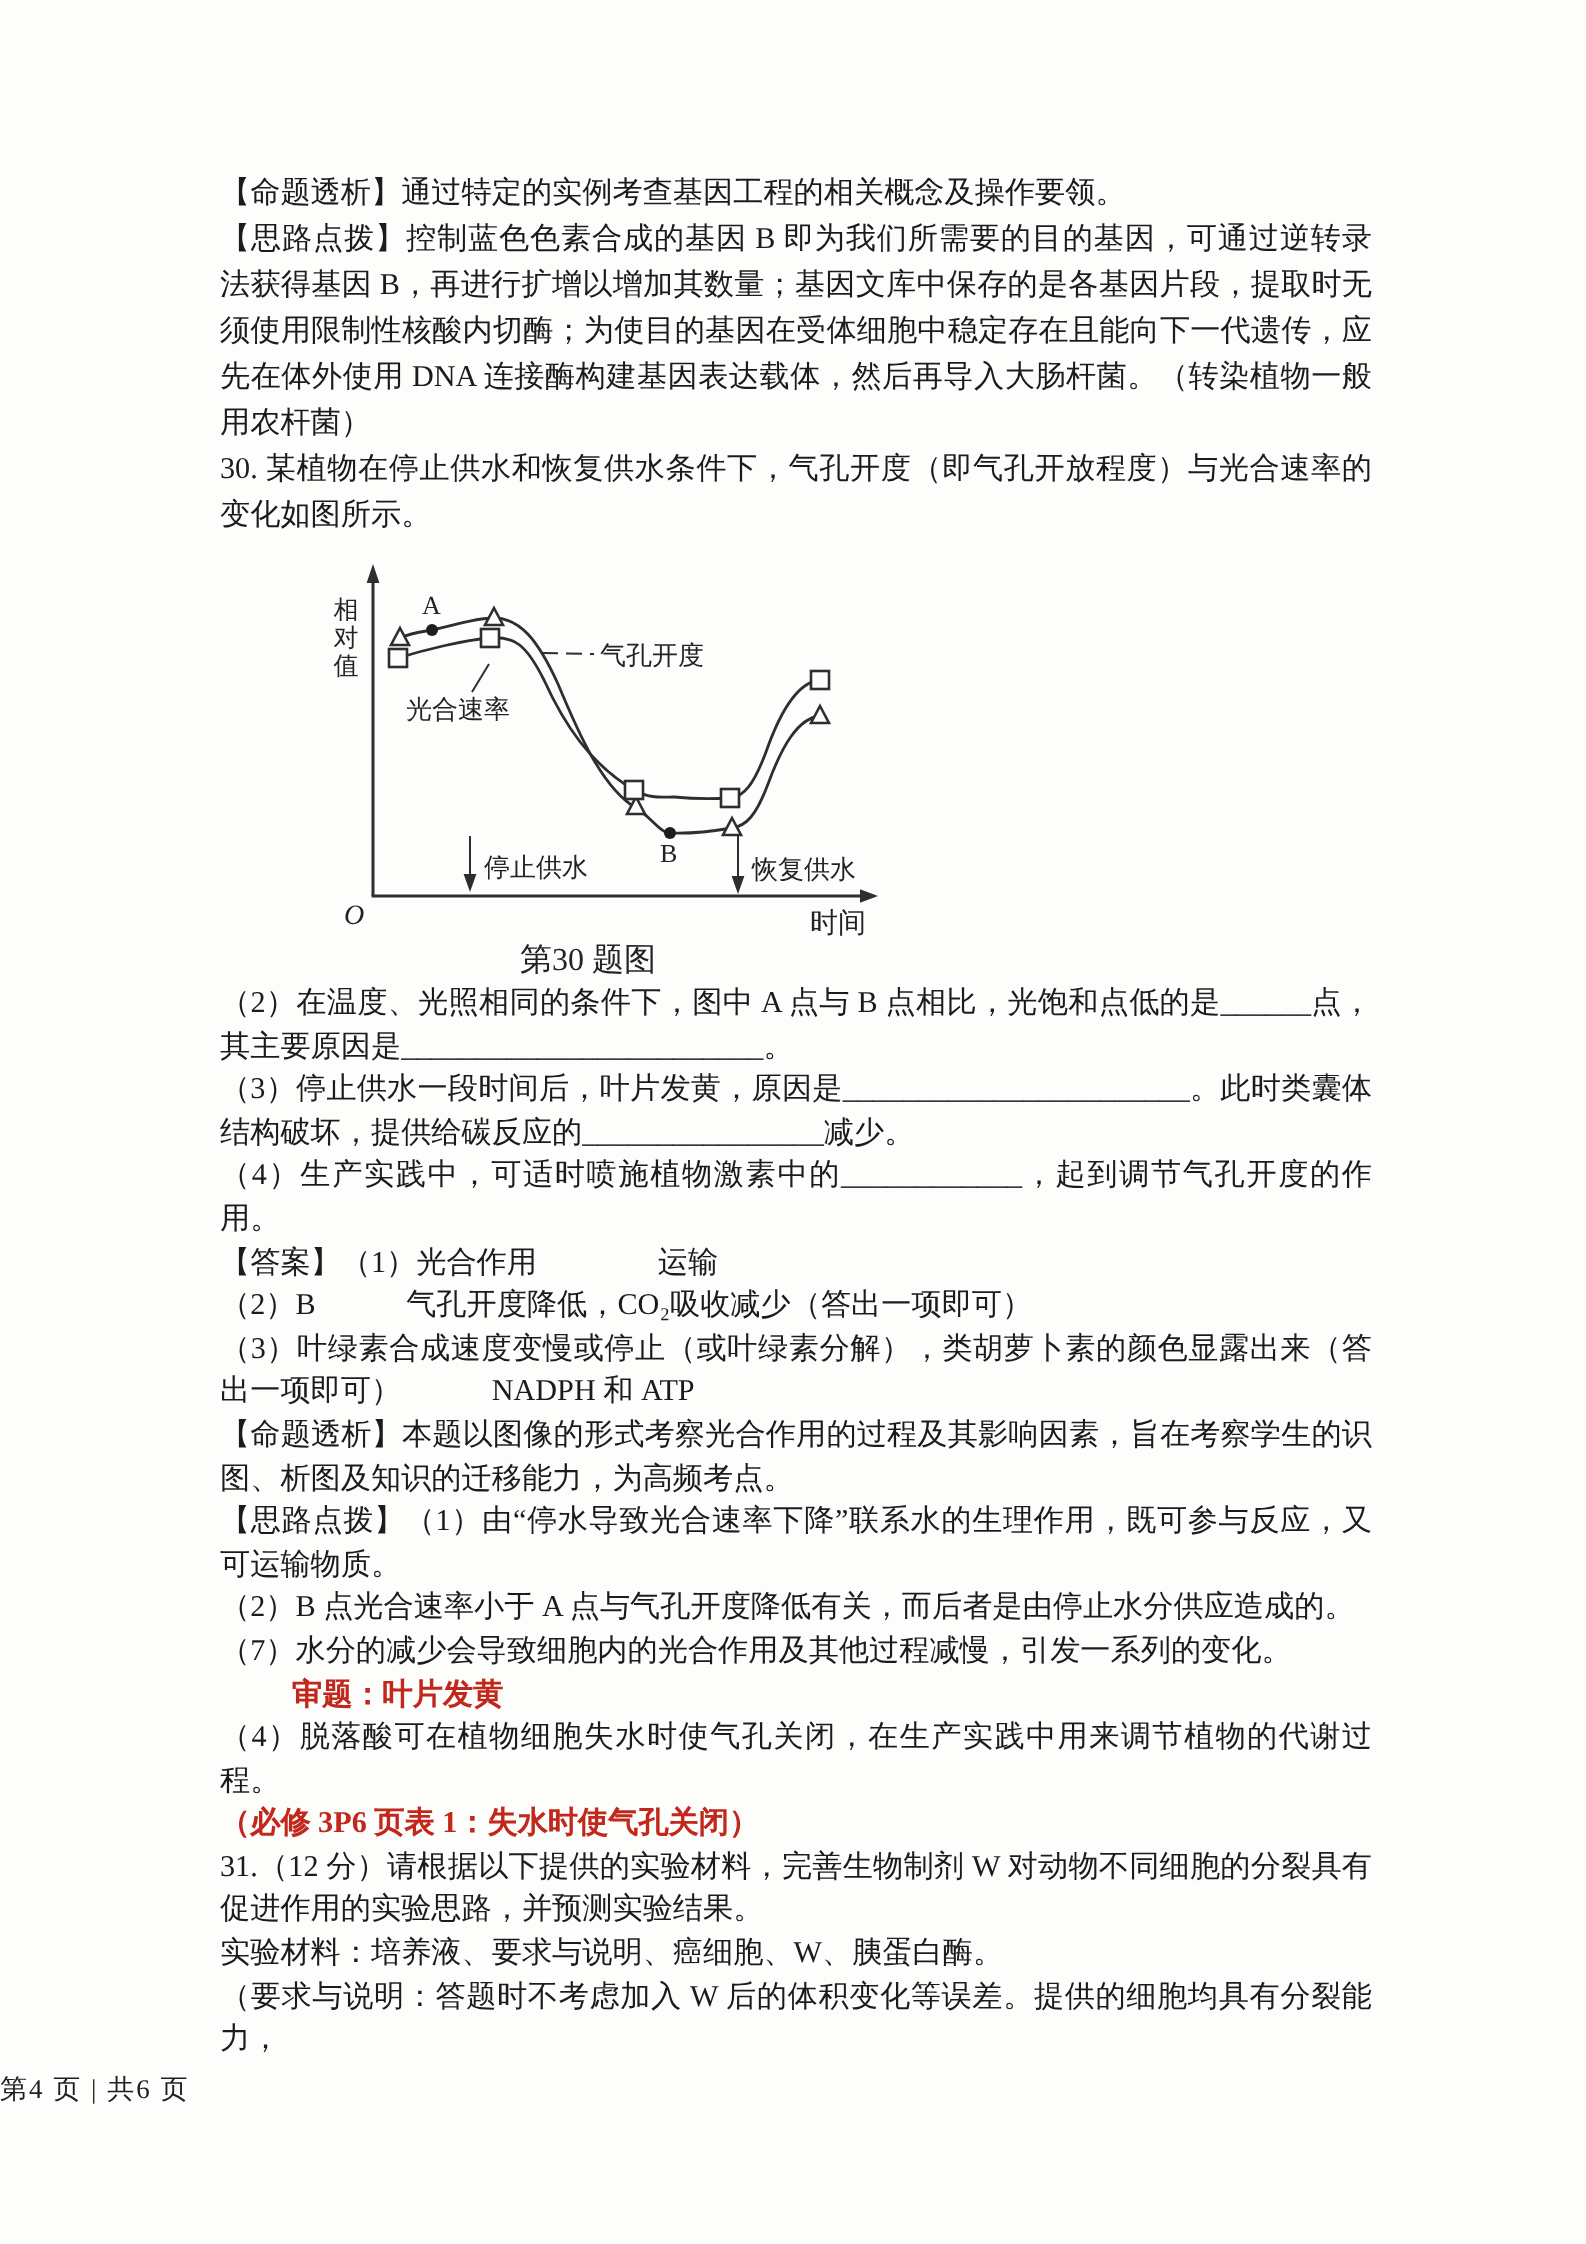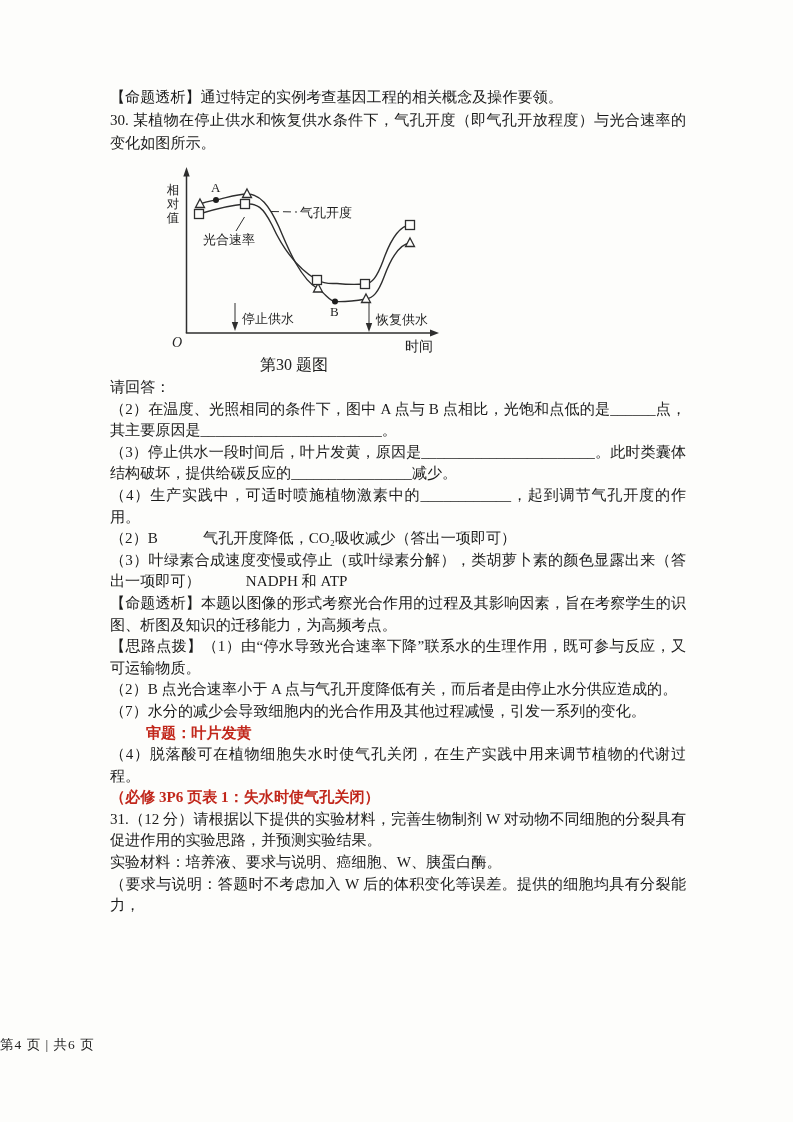--- a/index.html
+++ b/index.html
@@ -52,20 +52,21 @@
     color:#1e1e1e;
     letter-spacing:1px;
   }
 </style>
 </head>
 <body>
 
 <div class="content">
 
   <p class="para sec-a">【命题透析】通过特定的实例考查基因工程的相关概念及操作要领。</p>
+  <p class="para sec-a">【思路点拨】控制蓝色色素合成的基因 B 即为我们所需要的目的基因，可通过逆转录法获得基因 B，再进行扩增以增加其数量；基因文库中保存的是各基因片段，提取时无须使用限制性核酸内切酶；为使目的基因在受体细胞中稳定存在且能向下一代遗传，应先在体外使用 DNA 连接酶构建基因表达载体，然后再导入大肠杆菌。（转染植物一般用农杆菌）</p>
   <p class="para sec-a">30. 某植物在停止供水和恢复供水条件下，气孔开度（即气孔开放程度）与光合速率的变化如图所示。</p>
 
   <div class="figure-wrap">
     <svg width="312" height="214" viewBox="0 0 312 214">
 
       <line class="axis" x1="39.5" y1="172" x2="39.5" y2="13"></line>
       <polygon class="arrowhead" points="39.5,6 36.3,15.5 42.7,15.5"></polygon>
       <line class="axis" x1="38.8" y1="172" x2="285" y2="172"></line>
       <polygon class="arrowhead" points="292,172 283,168.6 283,175.4"></polygon>
 
@@ -105,24 +106,24 @@
       <polygon class="arrowhead" points="88,170 84.8,161 91.2,161"></polygon>
       <text x="95" y="162" font-size="13">停止供水</text>
       <line class="evline" x1="222" y1="142" x2="222" y2="164"></line>
       <polygon class="arrowhead" points="222,171 218.8,162 225.2,162"></polygon>
       <text x="229" y="163" font-size="13">恢复供水</text>
 
       <text x="113" y="209" font-size="16">第30 题图</text>
     </svg>
   </div>
 
-  <p class="para sec-b">请回答：</p>
   <p class="para sec-b">（2）在温度、光照相同的条件下，图中 A 点与 B 点相比，光饱和点低的是______点，其主要原因是________________________。</p>
   <p class="para sec-b">（3）停止供水一段时间后，叶片发黄，原因是_______________________。此时类囊体结构破坏，提供给碳反应的________________减少。</p>
   <p class="para sec-b">（4）生产实践中，可适时喷施植物激素中的____________，起到调节气孔开度的作用。</p>
+  <p class="para sec-b">【答案】（1）光合作用　　　　运输</p>
   <p class="para sec-b">（2）B　　　气孔开度降低，CO₂吸收减少（答出一项即可）</p>
   <p class="para sec-b">（3）叶绿素合成速度变慢或停止（或叶绿素分解），类胡萝卜素的颜色显露出来（答出一项即可）　　　NADPH 和 ATP</p>
   <p class="para sec-b">【命题透析】本题以图像的形式考察光合作用的过程及其影响因素，旨在考察学生的识图、析图及知识的迁移能力，为高频考点。</p>
   <p class="para sec-b">【思路点拨】（1）由“停水导致光合速率下降”联系水的生理作用，既可参与反应，又可运输物质。</p>
   <p class="para sec-b">（2）B 点光合速率小于 A 点与气孔开度降低有关，而后者是由停止水分供应造成的。</p>
   <p class="para sec-b">（7）水分的减少会导致细胞内的光合作用及其他过程减慢，引发一系列的变化。</p>
   <p class="para sec-b red indent">审题：叶片发黄</p>
   <p class="para sec-b">（4）脱落酸可在植物细胞失水时使气孔关闭，在生产实践中用来调节植物的代谢过程。</p>
   <p class="para sec-b red">（必修 3P6 页表 1：失水时使气孔关闭）</p>
   <p class="para sec-b">31.（12 分）请根据以下提供的实验材料，完善生物制剂 W 对动物不同细胞的分裂具有促进作用的实验思路，并预测实验结果。</p>

